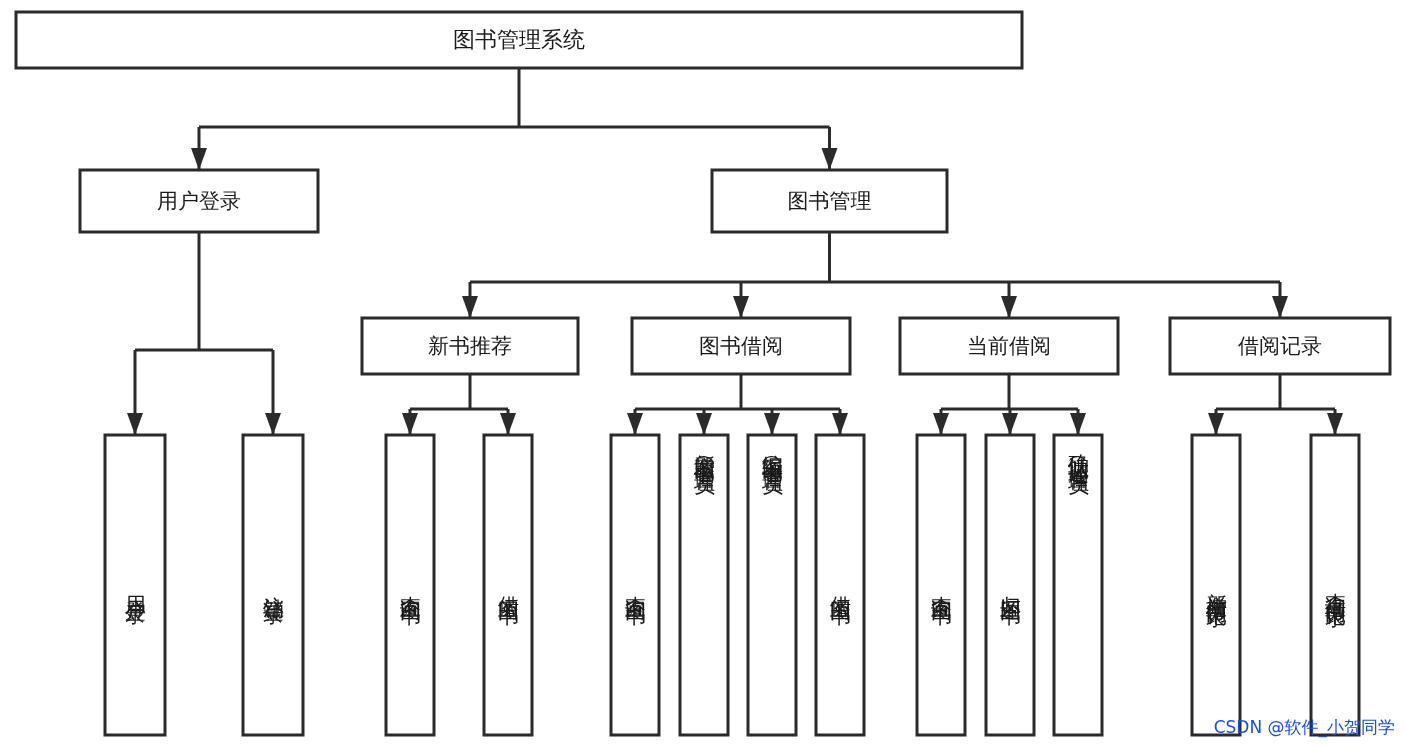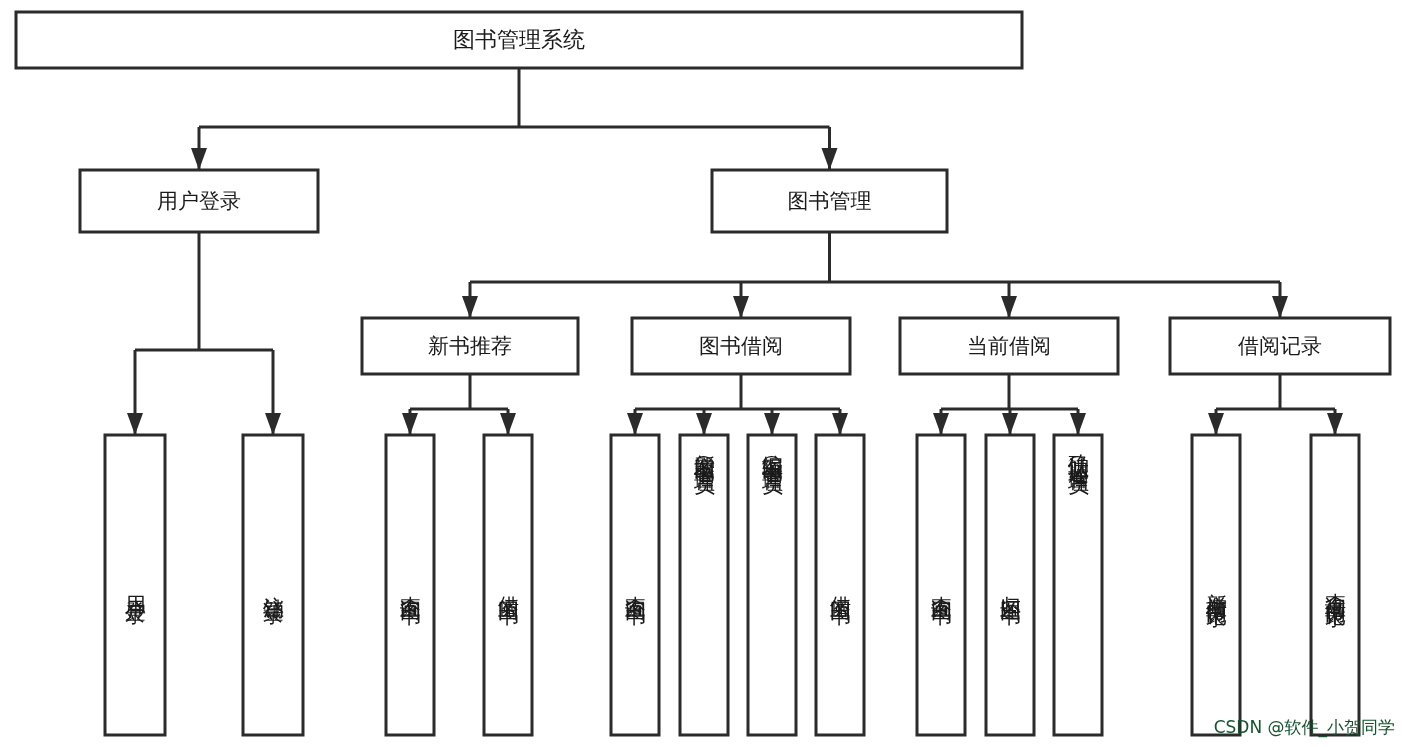--- a/index.html
+++ b/index.html
@@ -69,21 +69,21 @@
     justify-content: flex-start;
     padding-top: 2px;
     box-sizing: border-box;
   }
   .watermark {
     position: absolute;
     right: 10px;
     bottom: 8px;
     font-family: "DejaVu Sans", "Liberation Sans", sans-serif;
     font-size: 17px;
-    color: #14532d;
+    color: #1d4ed8;
     white-space: nowrap;
   }
 </style>
 </head>
 <body>
 
 <div id="diagram-root">
   <svg id="flowchart" viewBox="0 0 1405 747">
     <g id="connectors-layer">
         <line x1="519" y1="68" x2="519" y2="127" class="connector"></line>

